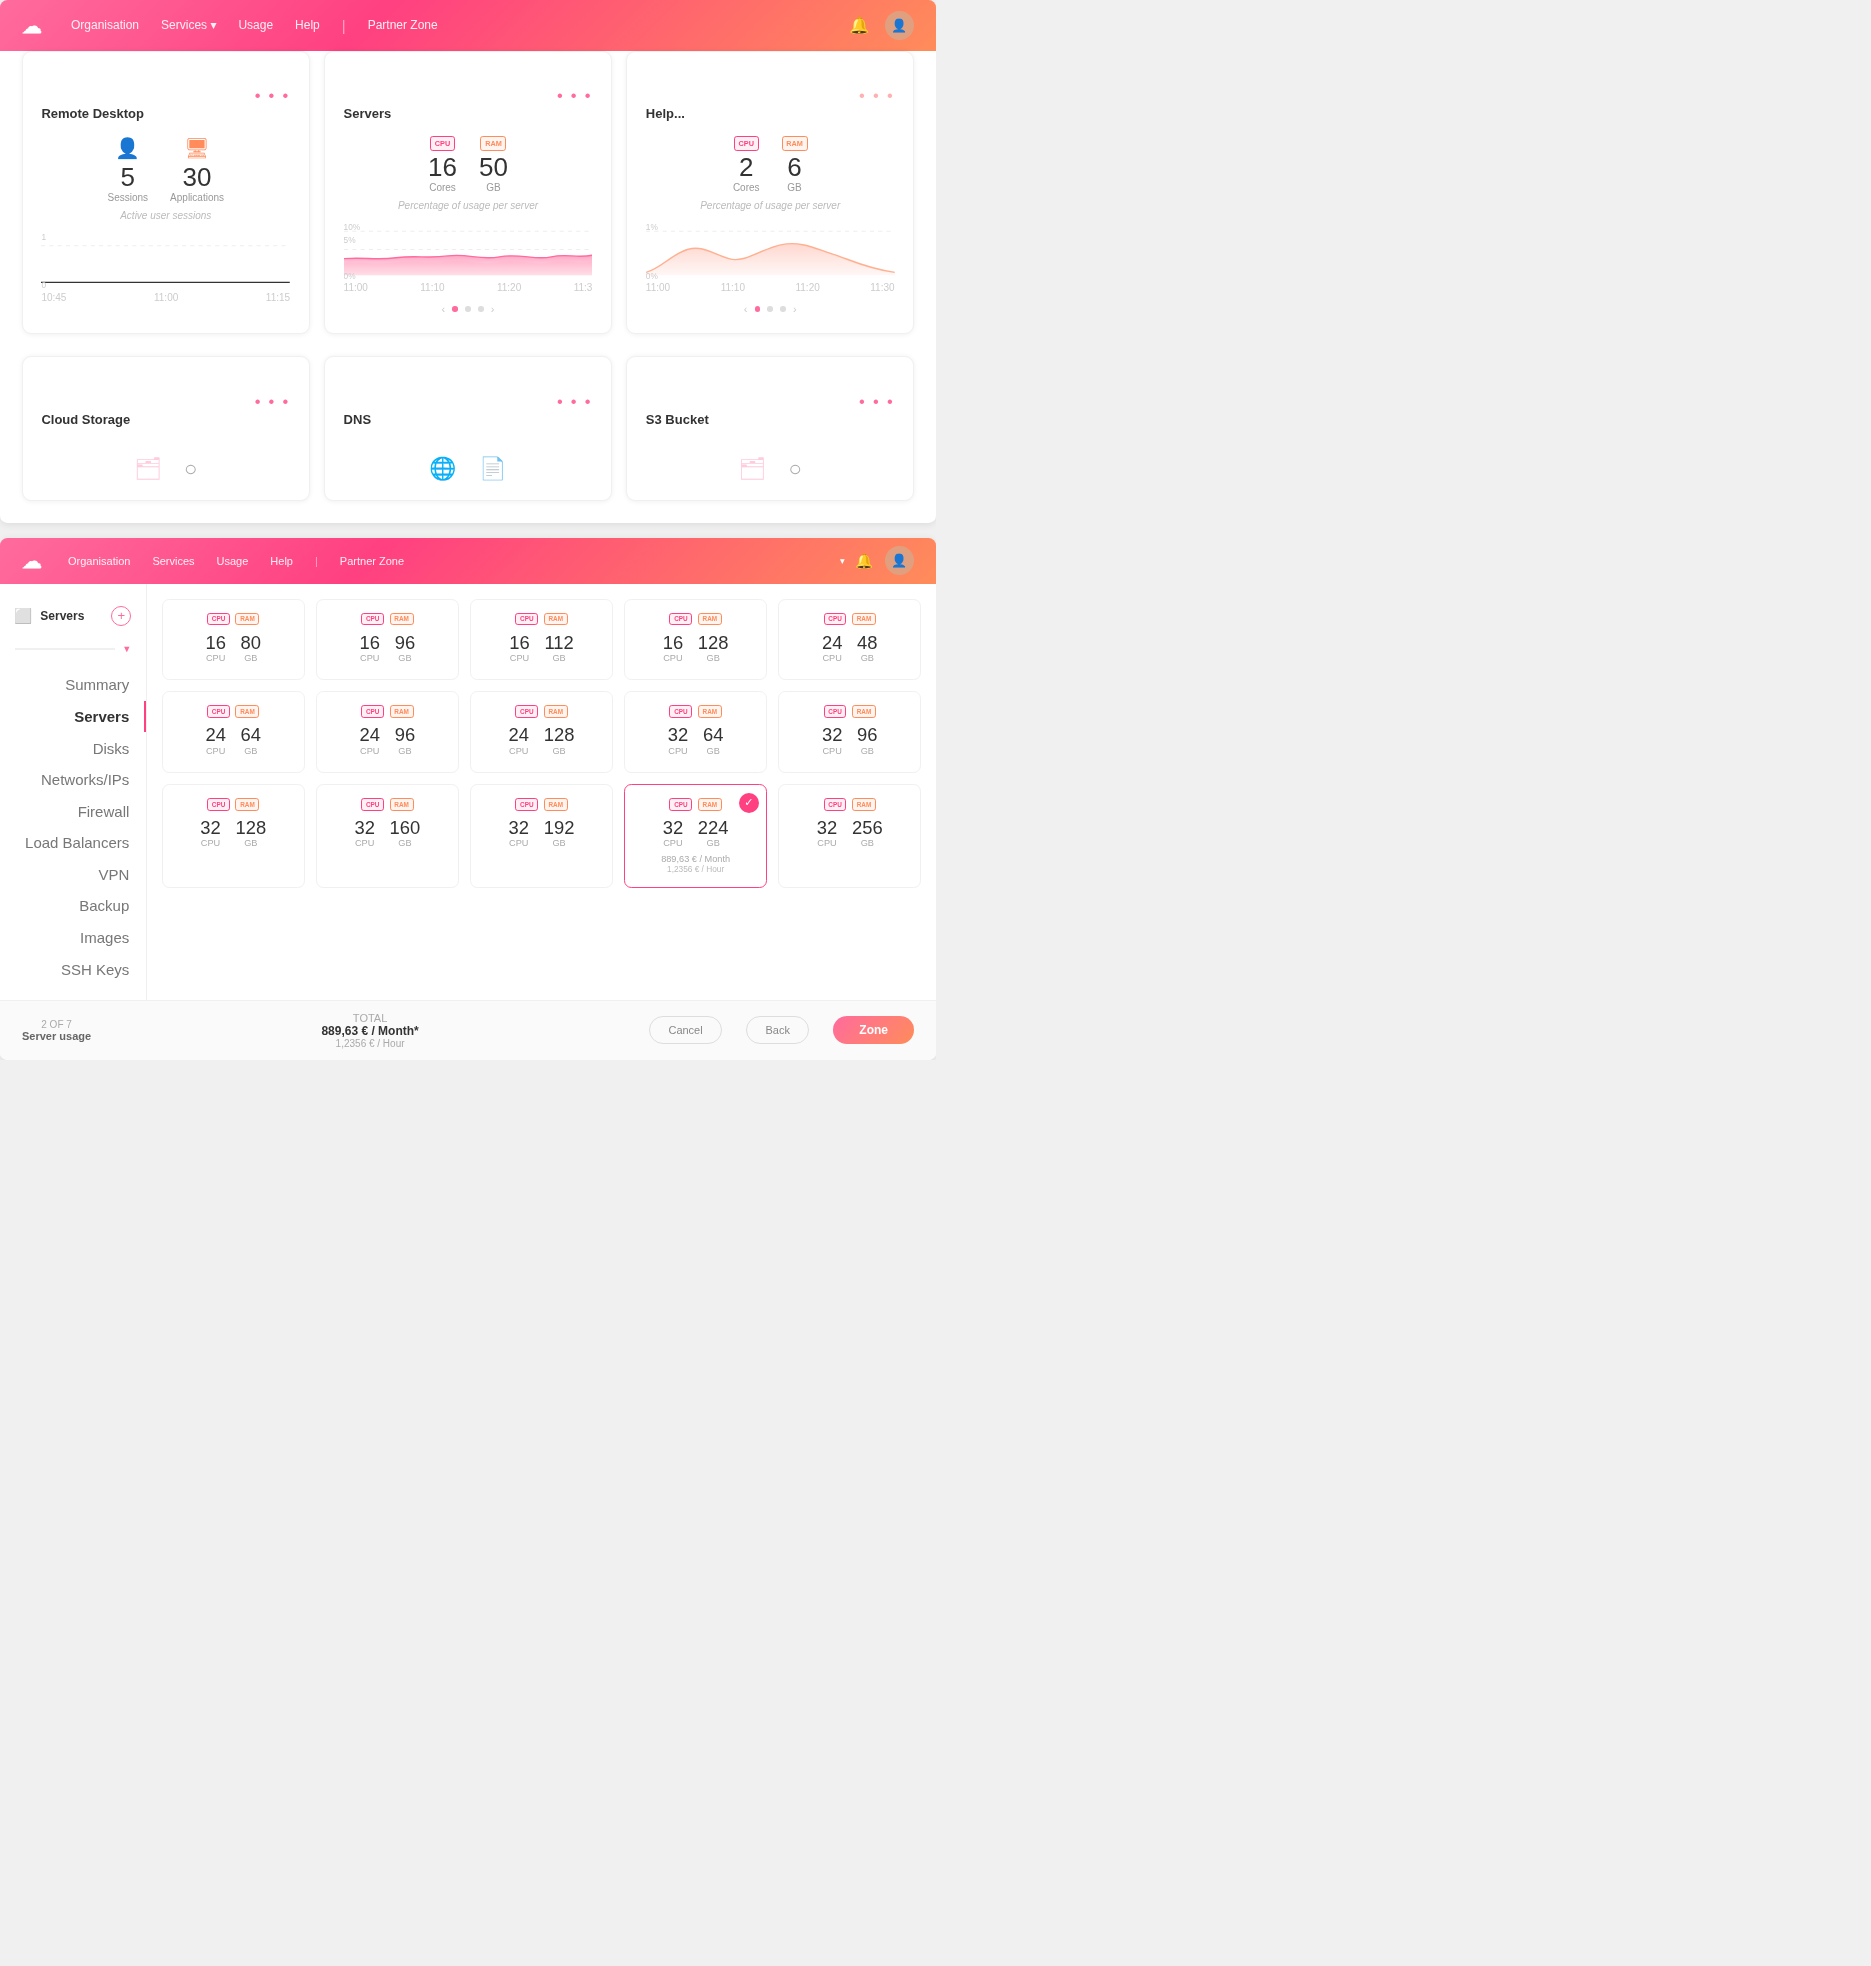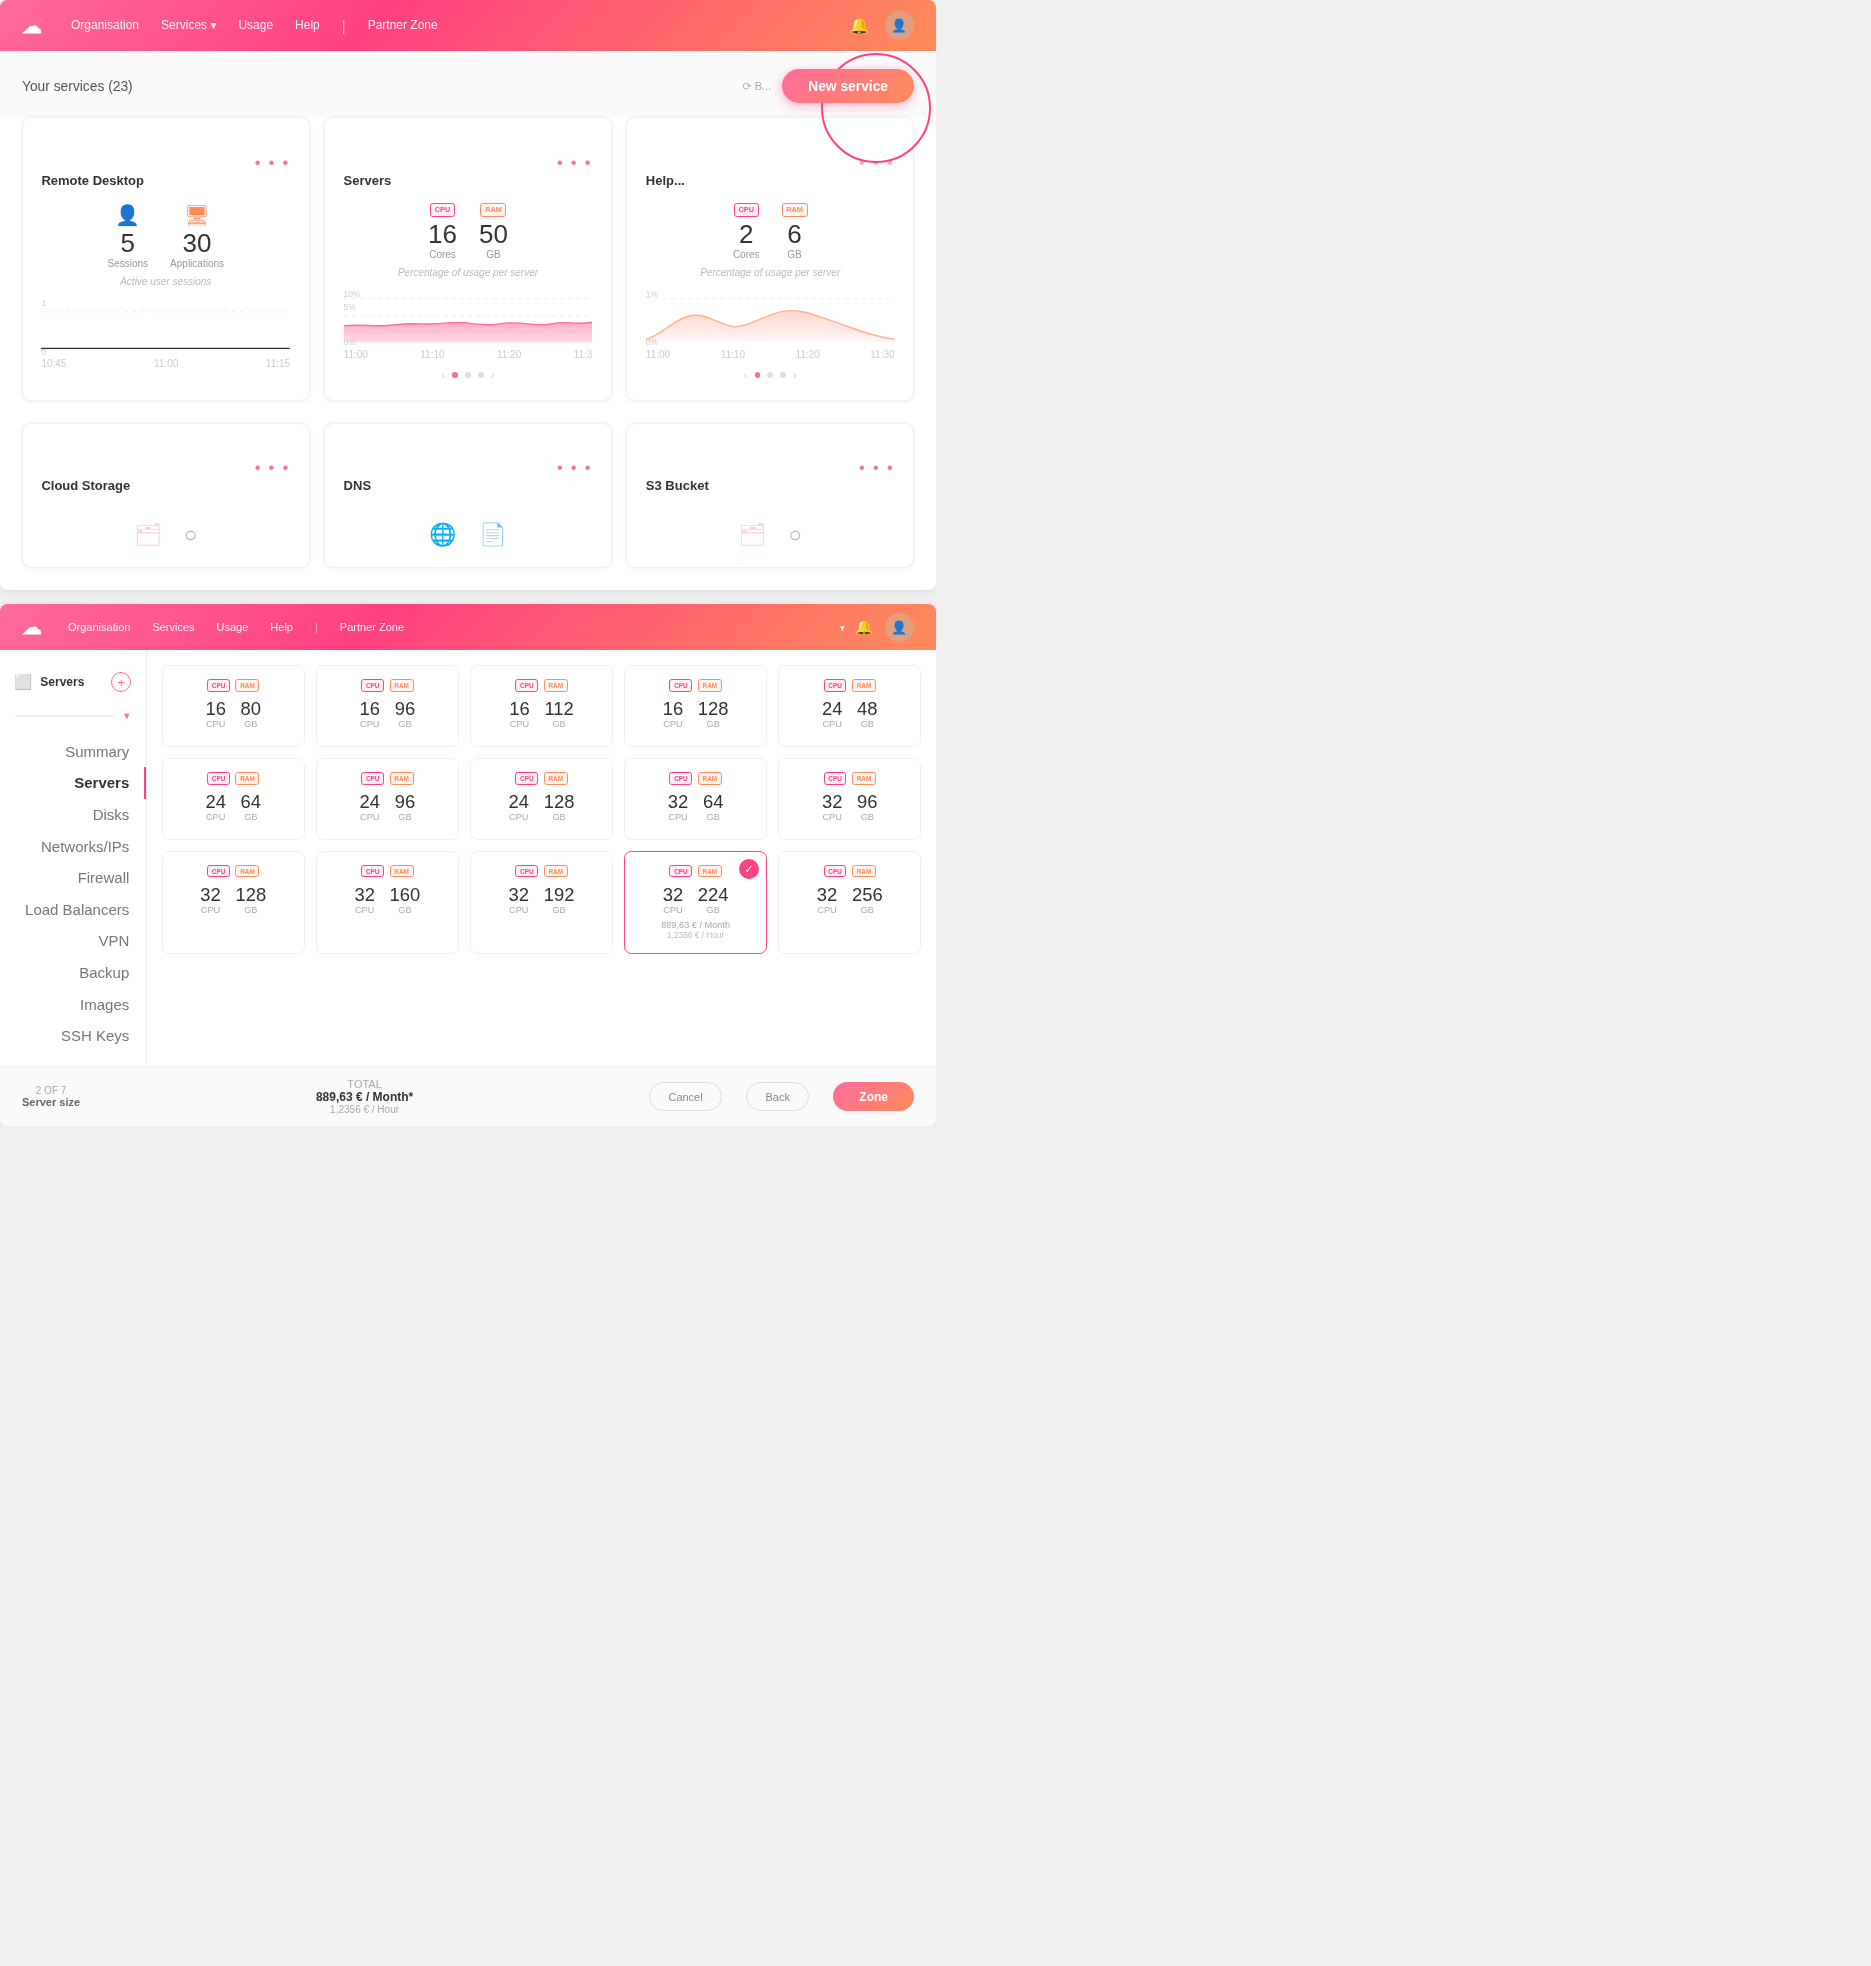--- a/index.html
+++ b/index.html
@@ -289,30 +289,20 @@
       <a class="nav-link">Help</a>
       <span class="nav-sep">|</span>
       <a class="nav-link">Partner Zone</a>
     </div>
     <div class="nav-icons">
       <button class="nav-icon-btn">🔔</button>
       <div class="nav-avatar">👤</div>
     </div>
   </nav>
 
-  <div class="dashboard-header">
-    <span class="dashboard-title">Your services (23)</span>
-    <div class="header-right">
-      <span style="font-size:11px;color:#aaa;">⟳ B...</span>
-      <div style="position:relative; display:inline-block;">
-        <div class="new-service-circle"></div>
-        <button class="btn-new-service">New service</button>
-      </div>
-    </div>
-  </div>
 
   <div class="services-grid">
 
     <div class="service-card">
       <div class="service-card-header">
         <span class="service-card-title">Remote Desktop</span>
         <span class="card-menu">• • •</span>
       </div>
       <div class="service-stats">
         <div class="stat-item">
@@ -784,21 +774,21 @@
           </div>
         </div>
       </div>
 
     </div>
   </div>
 
   <div class="wizard-footer">
     <div class="wizard-step-info">
       <div class="wizard-step-label">2 OF 7</div>
-      <div class="wizard-step-name">Server size</div>
+      <div class="wizard-step-name">Server usage</div>
     </div>
     <div class="wizard-total">
       <div class="wizard-total-label">TOTAL</div>
       <div class="wizard-total-value">889,63 € / Month*</div>
       <div class="wizard-total-hour">1,2356 € / Hour</div>
     </div>
     <div class="wizard-btn-group">
       <button class="btn-cancel">Cancel</button>
       <button class="btn-back">Back</button>
       <button class="btn-next">Zone</button>

